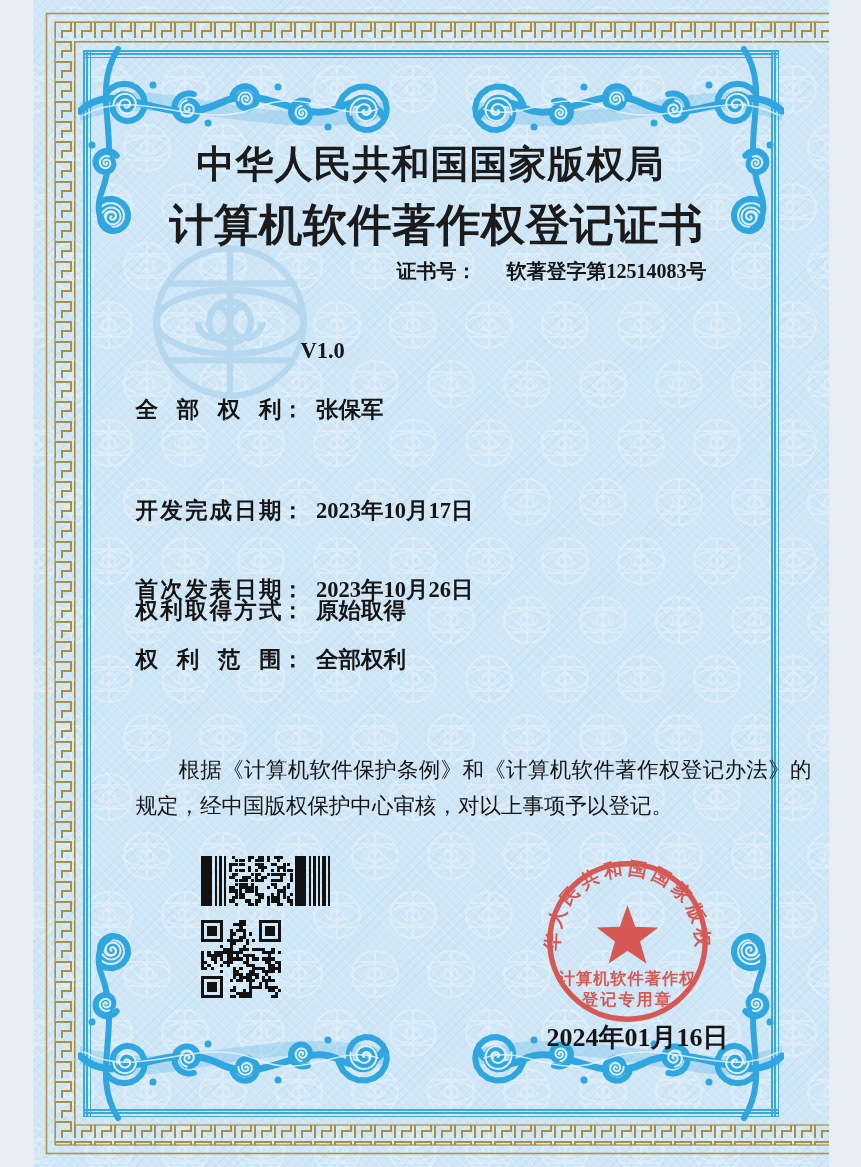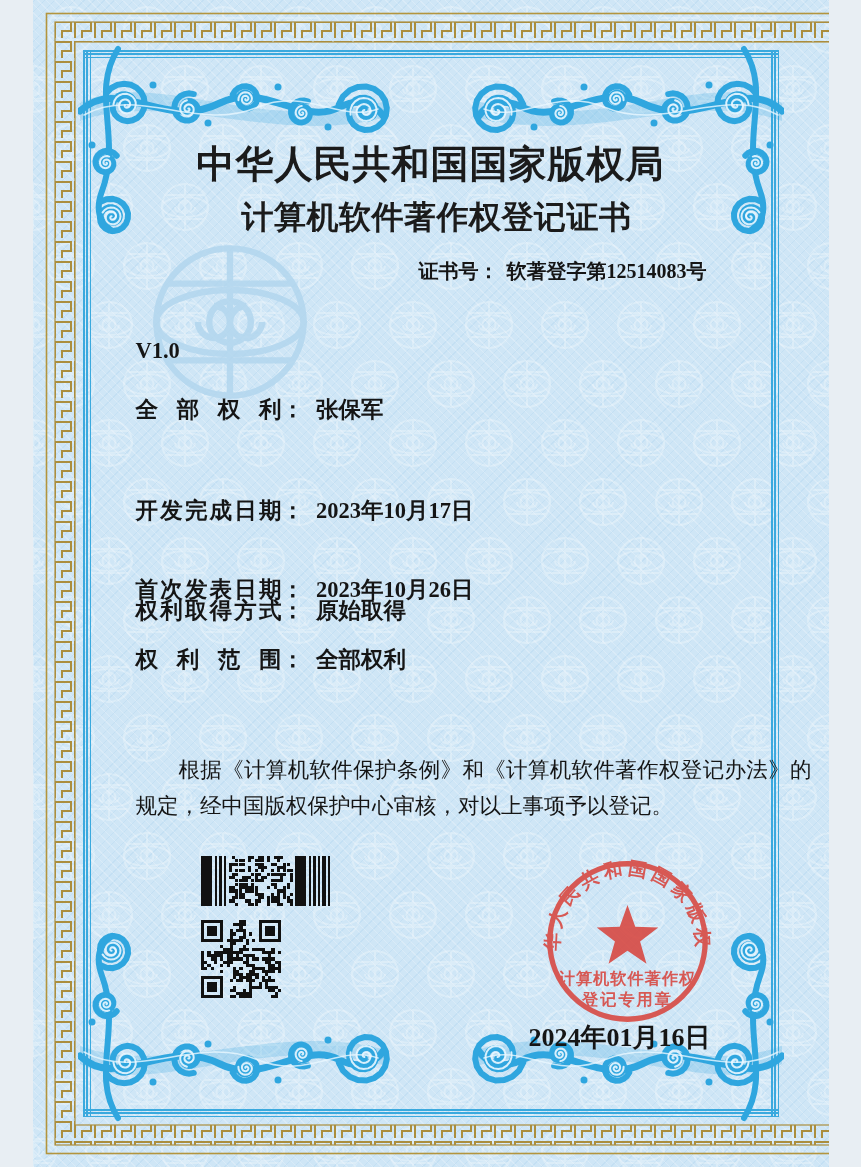--- a/index.html
+++ b/index.html
@@ -34,43 +34,43 @@
   .fl-br { right:45px; bottom:45px; transform:scale(-1,-1); }
 
   .content { position:absolute; inset:0; z-index:6; color:#151515; }
   .abs { position:absolute; }
 
   .title {
     left:0; width:100%; text-align:center; font-size:38px; font-weight:bold;
     letter-spacing:1px; color:#1b1b1b;
   }
   .subtitle {
-    left:0; width:100%; text-align:center; font-size:32px; font-weight:bold;
+    left:0; width:100%; text-align:center; font-size:44px; font-weight:bold;
     letter-spacing:0.5px; color:#1b1b1b;padding-left:12px;
   }
   .certno { right:122px; font-size:20px; font-weight:bold; }
-  .certno .val { margin-left:8px; }
+  .certno .val { margin-left:30px; }
 
   .row { left:103px; font-size:22.5px; font-weight:bold; white-space:nowrap; }
   .flabel { display:inline-block; width:146px; text-align:justify; text-align-last:justify; }
   .fcolon { display:inline-block; }
   .fvalue { margin-left:12px; }
-  .fvalue2 { }
+  .fvalue2 { margin-left:165px; }
 
   .para {
     left:103px; width:676px; font-size:21.5px; font-weight:normal;
     line-height:36px; text-indent:43px; text-align:justify;
   }
 
   .barcode { position:absolute; left:168px; top:856px; width:130px; height:50px; z-index:7; }
   .qr { position:absolute; left:168px; top:920px; width:80px; height:78px; z-index:7; }
 
   .seal { position:absolute; left:506px; top:853px; width:177px; height:177px; z-index:8;
           font-family:"Liberation Serif","DejaVu Serif",serif; }
-  .issue-date { left:496px; top:1020px; width:200px; text-align:left;
+  .issue-date { left:496px; top:1020px; width:200px; text-align:right;
                 font-size:26px; font-weight:bold; z-index:9; }
 </style>
 </head>
 <body>
 
 <div class="cert">
 
   <svg class="layer wm">
     <defs>
       <g id="emb" fill="none" stroke="currentColor" stroke-width="2">

